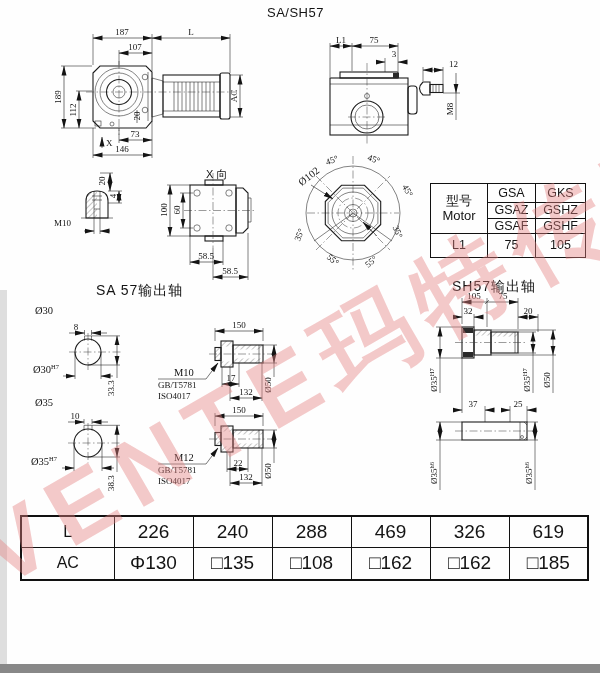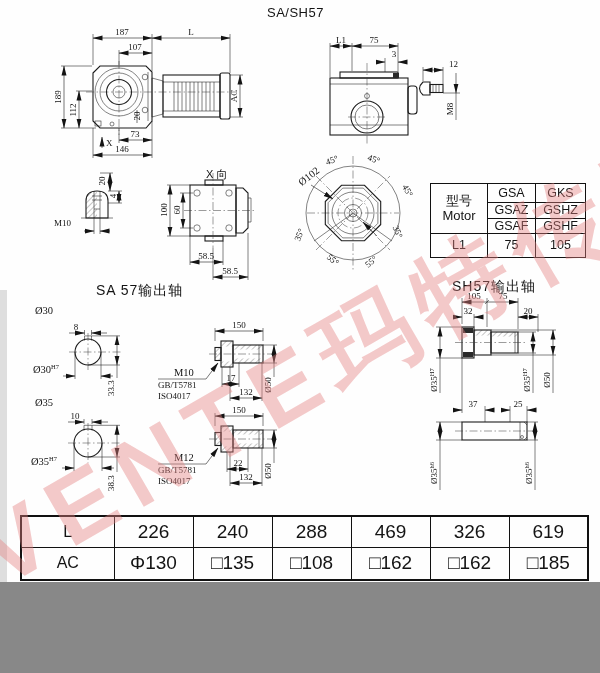--- a/index.html
+++ b/index.html
@@ -1,17 +1,17 @@
 <!DOCTYPE html>
 <html><head>
 <meta charset="utf-8">
 <style>
 *{box-sizing:border-box}
 body{margin:0;background:#888}
-#page{position:relative;width:600px;height:582px;background:#fefefe;overflow:hidden;font-family:"Liberation Sans",sans-serif;color:#141414}
+#page{position:relative;width:600px;height:664px;background:#fefefe;overflow:hidden;font-family:"Liberation Sans",sans-serif;color:#141414}
 .abs{position:absolute}
 
 .o{fill:none;stroke:#1c1c1c;stroke-width:1.1}
 .t{fill:none;stroke:#1c1c1c;stroke-width:.55}
 .d{fill:none;stroke:#1c1c1c;stroke-width:.6}
 .c{fill:none;stroke:#3a3a3a;stroke-width:.5;stroke-dasharray:8 2.5 1.5 2.5}
 .hh{fill:url(#hch);stroke:none}
 .dk{fill:#2a2a2a;stroke:none}
 svg text{fill:#141414}
 .dm{font:9px "Liberation Serif",serif}

